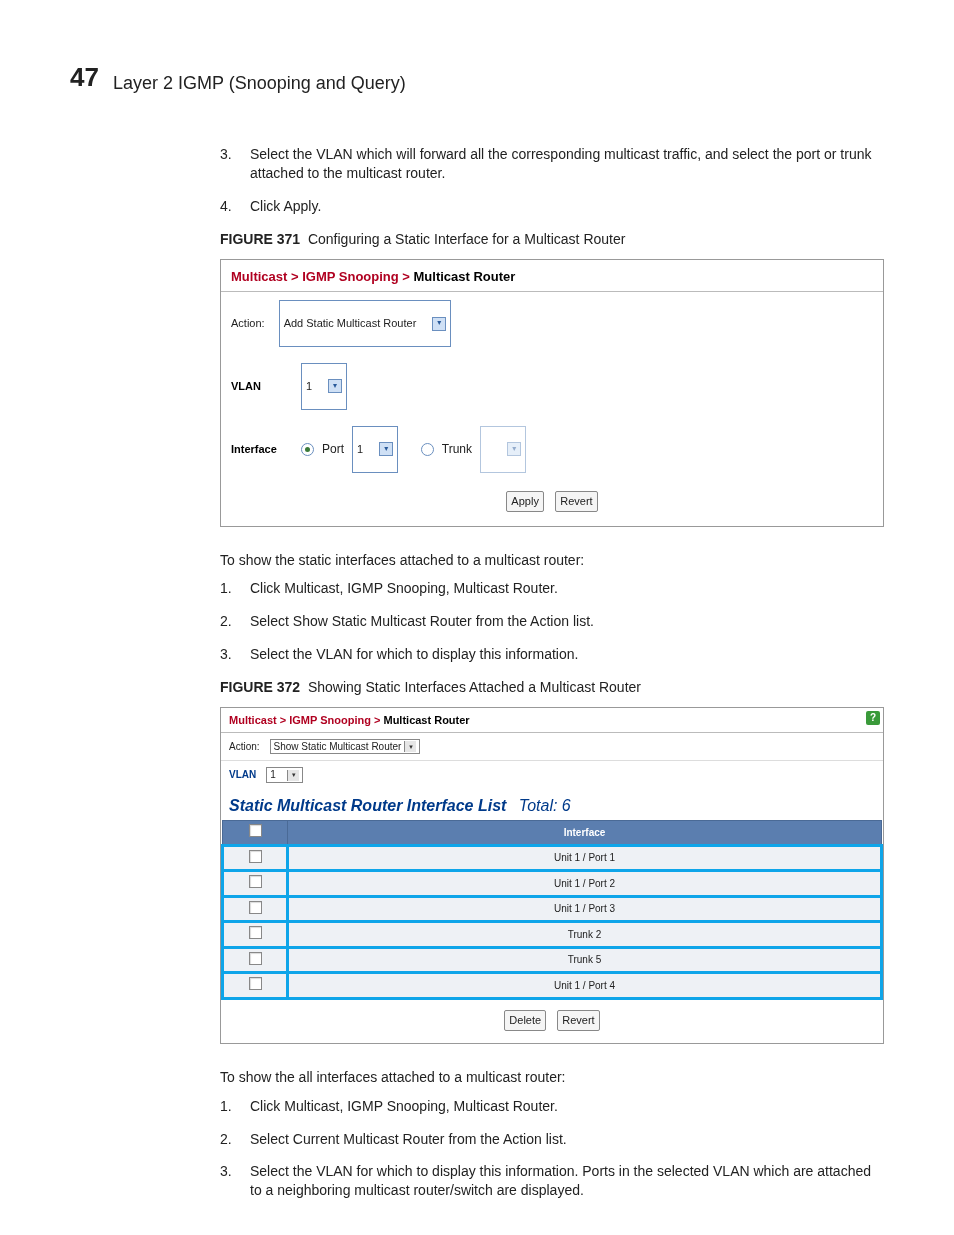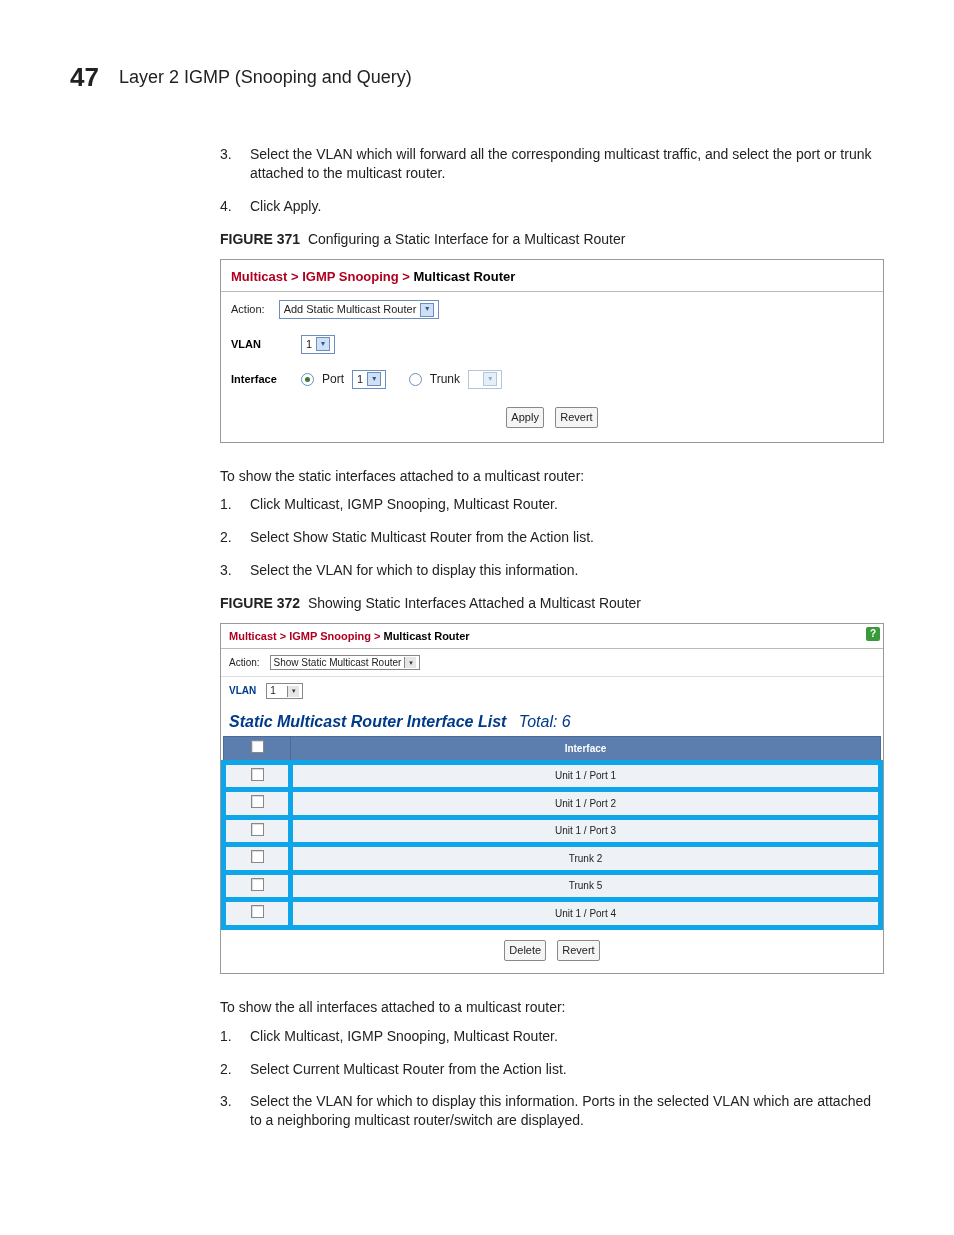--- a/index.html
+++ b/index.html
@@ -8,22 +8,22 @@
     color: #222;
     margin: 0;
     padding: 60px 70px 40px 70px;
     width: 954px;
     box-sizing: border-box;
     line-height: 1.35;
     background: #fff;
   }
   .header-line {
     display: flex;
-    align-items: center;
-    gap: 20px;
+    align-items: flex-end;
+    gap: 14px;
     margin-bottom: 50px;
   }
   .chap-num { font-size: 26px; font-weight: bold; }
   .chap-title { font-size: 18px; }
 
   .body { margin-left: 150px; }
 
   .step { display: flex; gap: 10px; margin: 8px 0 14px 0; }
   .step-num { width: 20px; flex-shrink: 0; }
   .step-text { flex: 1; }
@@ -44,24 +44,24 @@
     border-bottom: 1px solid #bbb;
     font-size: 13px;
   }
   .panel1-title .crumb-last { color: #000; font-weight: bold; }
   .panel1-row { padding: 8px 10px; display: flex; align-items: center; gap: 14px; }
   .panel1-label { width: 56px; font-weight: bold; font-size: 11px; color: #000; }
   .sel {
     border: 1px solid #6a8fbf;
     background: #fff;
     font-size: 11px;
-    padding: 1px 4px;
+    padding: 15px 4px;
     display: inline-flex;
     align-items: center;
-    gap: 4px;
+    gap: 16px;
   }
   .sel .caret {
     width: 12px; height: 12px;
     background: #cfe0f5;
     border: 1px solid #6a8fbf;
     display: inline-flex; align-items:center; justify-content:center;
     font-size: 8px; color: #2a5a9a;
   }
   .radio {
     width: 11px; height: 11px; border: 1px solid #6a8fbf; border-radius: 50%;
@@ -130,21 +130,21 @@
     color: #fff;
     font-weight: bold;
     padding: 3px 6px;
     border: 1px solid #4a6a96;
     text-align: center;
   }
   .tbl th.chk { width: 50px; background: #5b7eaf; }
   .tbl td {
     background: #eef1f5;
     padding: 3px 6px;
-    border: 5px solid #0ea5e9;
+    border: 3px solid #0ea5e9;
     text-align: center;
   }
   .tbl td.chk { width: 50px; }
   .chkbox {
     width: 11px; height: 11px;
     border: 1px solid #888;
     background: #fff;
     display: inline-block;
     box-shadow: inset 1px 1px 1px rgba(0,0,0,0.15);
   }

